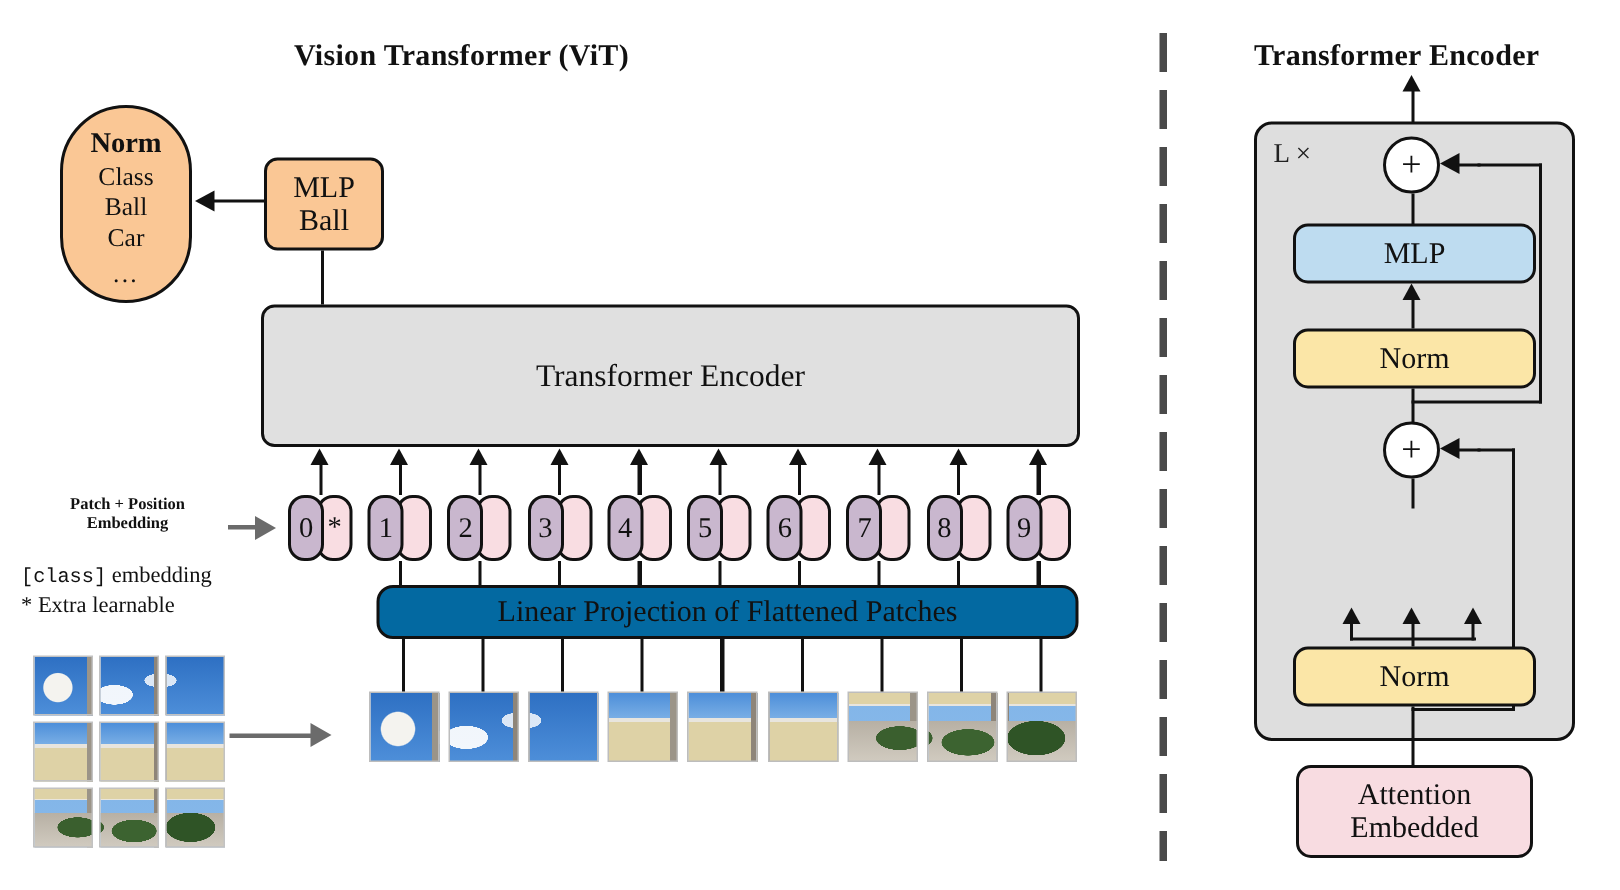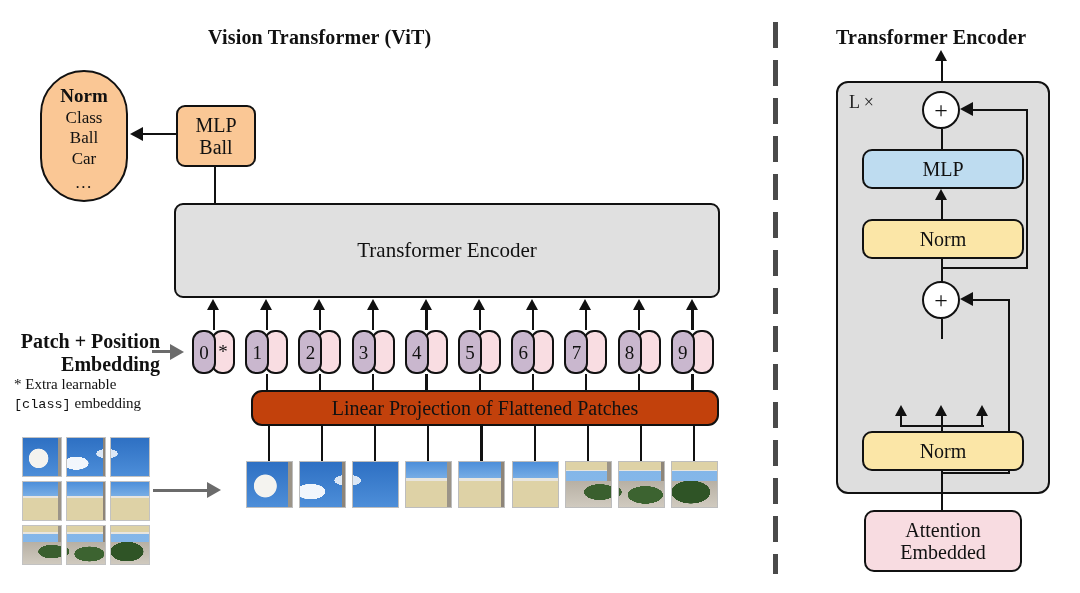--- a/index.html
+++ b/index.html
@@ -60,21 +60,21 @@
     background: #FAC795;
     font-size: 20px;
     border-radius: 9px;
   }
   .encoder-bar {
     background: #E0E0E0;
     font-size: 21px;
     border-radius: 9px;
   }
   .linear-proj {
-    background: #c2410c;
+    background: #0369a1;
     font-size: 20px;
     border-radius: 11px;
   }
 
   
   .token { position: absolute; height: 44px; }
   .tok-num, .tok-pink {
     position: absolute; top: 0;
     width: 24px; height: 44px;
     border: 2.4px solid #111;
@@ -110,21 +110,21 @@
   .rightarrow-grey {
     width: 0; height: 0;
     border-top: 8px solid transparent;
     border-bottom: 8px solid transparent;
     border-left: 14px solid #6b6b6b;
   }
   .hline.grey { background: #6b6b6b; height: 3px; }
 
   
   .cap-bold {
-    font-weight: bold; font-size: 20px; text-align: right;
+    font-weight: bold; font-size: 11px; text-align: center;
     line-height: 1.15; white-space: nowrap;
   }
   .cap-note { font-size: 15px; line-height: 1.25; }
   .mono { font-family: "Liberation Mono", "DejaVu Sans Mono", monospace; font-size: 13.5px; }
 
   
   .divider {
     width: 5px;
     background-image: linear-gradient(to bottom, #4a4a4a 0 26px, rgba(0,0,0,0) 26px 38px);
     background-size: 5px 38px;
@@ -166,21 +166,21 @@
     border: 1px solid #c2c2c2;
     background-size: 126px 126px;
     background-repeat: no-repeat;
   }
 </style>
 </head>
 <body>
 
 <div id="root">
 
-  <div class="abs title" style="left:208px; top:26px;">Vision Transformer (ViT)</div>
+  <div class="abs title" style="left:196px; top:26px;">Vision Transformer (ViT)</div>
 
   <div class="abs class-pill" style="left:40px; top:70px; width:88px; height:132px;">
     <div class="hd">Norm</div>
     <div>Class</div>
     <div>Ball</div>
     <div>Car</div>
     <div class="dots">...</div>
   </div>
 
   <div class="abs hline" style="left:142px; top:133px; width:34px;"></div>
@@ -199,25 +199,25 @@
 
   <div class="abs cap-bold" style="left:10px; top:330px; width:150px;">
     <div>Patch + Position</div>
     <div>Embedding</div>
   </div>
 
   <div class="abs hline grey" style="left:152px; top:350px; width:20px;"></div>
   <div class="abs rightarrow-grey" style="left:170px; top:344px;"></div>
 
   <div class="abs cap-note" style="left:14px; top:375px; width:170px;">
-    <div>* Extra learnable</div>
     <div>
       <span class="mono">[class]</span>
       <span>embedding</span>
     </div>
+    <div>* Extra learnable</div>
   </div>
 
   <div class="abs" style="left:0; top:0; width:760px; height:593px; pointer-events:none;">
 
   <div class="token cls" style="left: 192px; top: 330px; width: 44px;">
         <div class="tok-num" style="background: rgb(201, 183, 206);">0</div>
         <div class="tok-pink" style="background: rgb(249, 221, 226);"></div>
         <div class="star-glyph">*</div>
       </div>
       <div class="abs vline" style="left: 212.5px; top: 310px; height: 20px;"></div>

